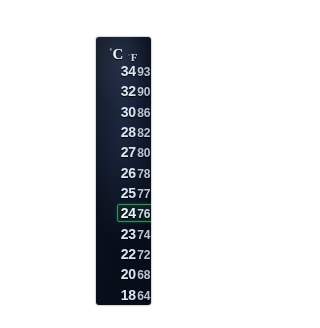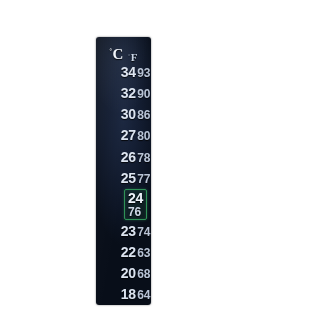--- a/index.html
+++ b/index.html
@@ -130,21 +130,20 @@
     color: #b9c4d6;
     letter-spacing: -0.2px;
     text-shadow: 0 1px 1px rgba(0,0,0,0.8);
   }
 
   
   .temp-row.active .temp-inner {
     border-color: #2f9257;
     background: rgba(28, 82, 52, 0.22);
     box-shadow: 0 0 3px rgba(47,146,87,0.45), inset 0 0 3px rgba(47,146,87,0.25);
-    flex-direction: column;
   }
   .temp-row.active .temp-c { color: #eef4fb; }
   .temp-row.active .temp-f { color: #cdd8e6; }
 </style>
 </head>
 <body>
 
 <div id="thermometer-stage">
 
   <div id="strip">
@@ -176,20 +175,26 @@
           </div>
         </div>
         <div class="temp-row">
           <div class="temp-inner">
             <span class="temp-c">30</span>
             <span class="temp-f">86</span>
           </div>
         </div>
         <div class="temp-row">
           <div class="temp-inner">
+            <span class="temp-c">28</span>
+            <span class="temp-f">82</span>
+          </div>
+        </div>
+        <div class="temp-row">
+          <div class="temp-inner">
             <span class="temp-c">27</span>
             <span class="temp-f">80</span>
           </div>
         </div>
         <div class="temp-row">
           <div class="temp-inner">
             <span class="temp-c">26</span>
             <span class="temp-f">78</span>
           </div>
         </div>
@@ -207,21 +212,21 @@
         </div>
         <div class="temp-row">
           <div class="temp-inner">
             <span class="temp-c">23</span>
             <span class="temp-f">74</span>
           </div>
         </div>
         <div class="temp-row">
           <div class="temp-inner">
             <span class="temp-c">22</span>
-            <span class="temp-f">63</span>
+            <span class="temp-f">72</span>
           </div>
         </div>
         <div class="temp-row">
           <div class="temp-inner">
             <span class="temp-c">20</span>
             <span class="temp-f">68</span>
           </div>
         </div>
         <div class="temp-row">
           <div class="temp-inner">

